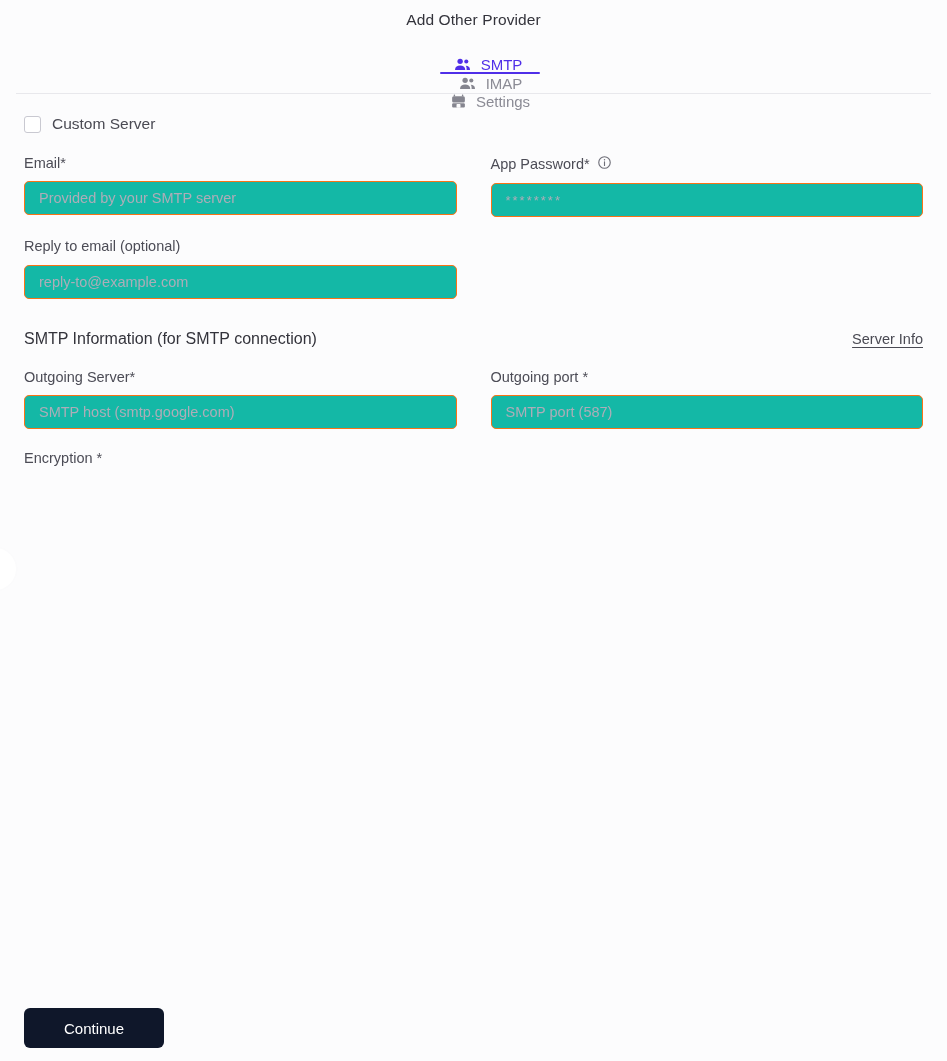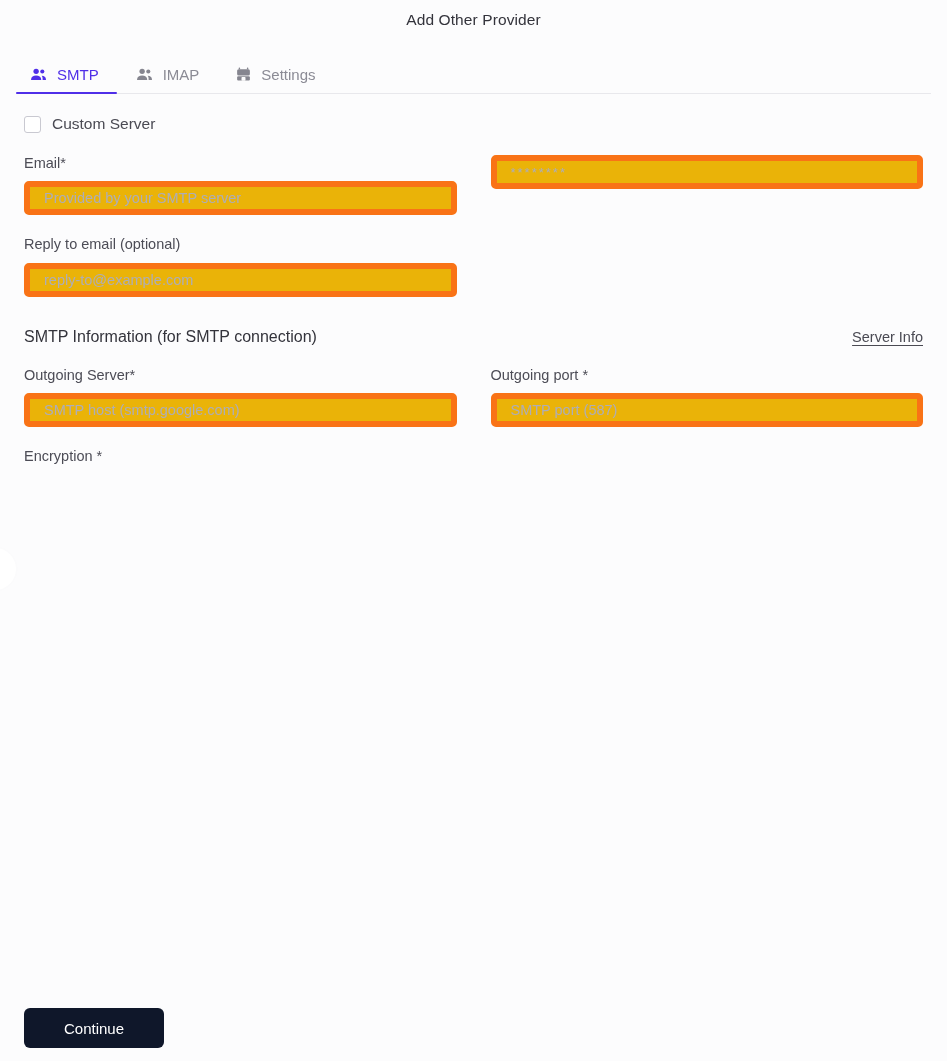--- a/index.html
+++ b/index.html
@@ -23,23 +23,24 @@
     padding-top: 11px;
     letter-spacing: 0.1px;
     font-weight: 400;
   }
 
   
   .tabbar {
     position: relative;
     margin-top: 26px;
     height: 39px;
-    padding-left: 16px;
-    display: flex;
-    align-items: center;
+    padding-left: 33px;
+    display: flex;
+    align-items: center;
+    flex-direction: column;
   }
   .tabbar::after {
     content: "";
     position: absolute;
     left: 16px; right: 16px; bottom: 0;
     height: 1px;
     background: #e8e8ec;
   }
   .tab {
     display: flex;
@@ -104,23 +105,23 @@
     color: #4c4c56;
     margin-bottom: 9px;
     display: flex;
     align-items: center;
     gap: 7px;
     line-height: 1.2;
   }
   .inp {
     width: 100%;
     height: 34px;
-    border: 6px solid #f97316;
+    border: 1px solid #f97316;
     border-radius: 5px;
-    background: #eab308;
+    background: #14b8a6;
     padding: 0 14px;
     font-size: 14.5px;
     font-family: "Liberation Sans", sans-serif;
     color: #3d3d46;
     outline: none;
   }
   .inp::placeholder { color: #adadb8; opacity: 1; }
   .inp.pw::placeholder { letter-spacing: 2px; font-size: 13px; }
 
   
@@ -255,20 +256,30 @@
   <div class="grid">
 
     <div class="field">
       <div class="field-label">
         <span>Email*</span>
       </div>
       <input class="inp" type="text" placeholder="Provided by your SMTP server" style="">
     </div>
 
     <div class="field">
+      <div class="field-label">
+        <span>App Password*</span>
+        <span>
+          <svg width="15" height="15" viewBox="0 0 24 24" fill="none" stroke="#6e6e78" stroke-width="1.8">
+            <circle cx="12" cy="12" r="9.2"></circle>
+            <line x1="12" y1="11" x2="12" y2="16.6" stroke-linecap="round"></line>
+            <circle cx="12" cy="7.6" r="1.15" fill="#6e6e78" stroke="none"></circle>
+          </svg>
+        </span>
+      </div>
       <input class="inp pw" type="text" placeholder="********" style="">
     </div>
 
 
     <div class="field">
       <div class="field-label">
         <span>Reply to email (optional)</span>
       </div>
       <input class="inp" type="text" placeholder="reply-to@example.com" style="">
     </div>

